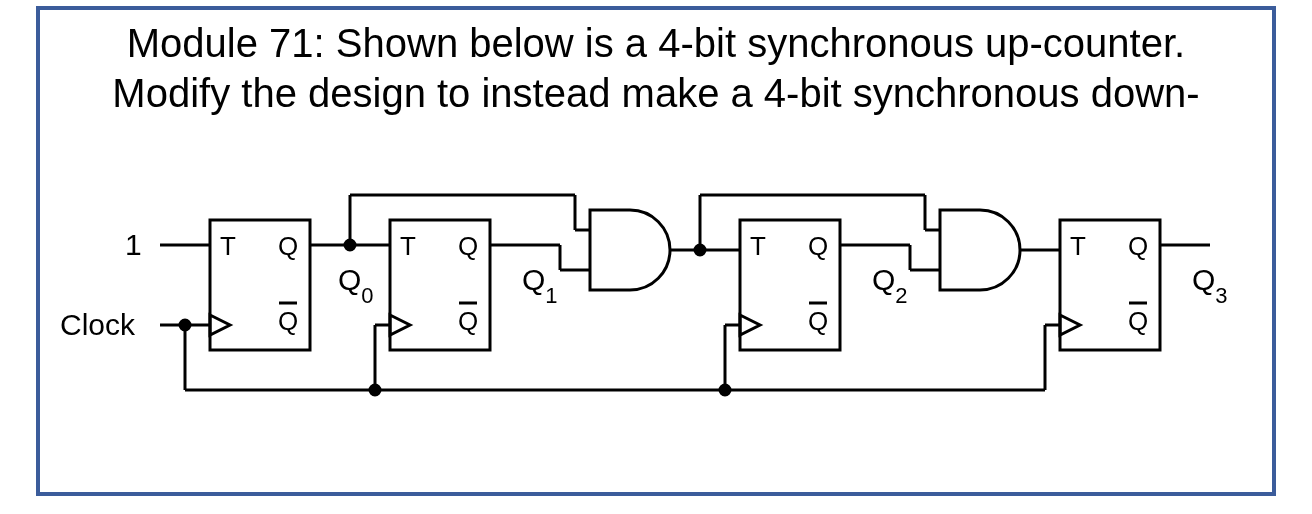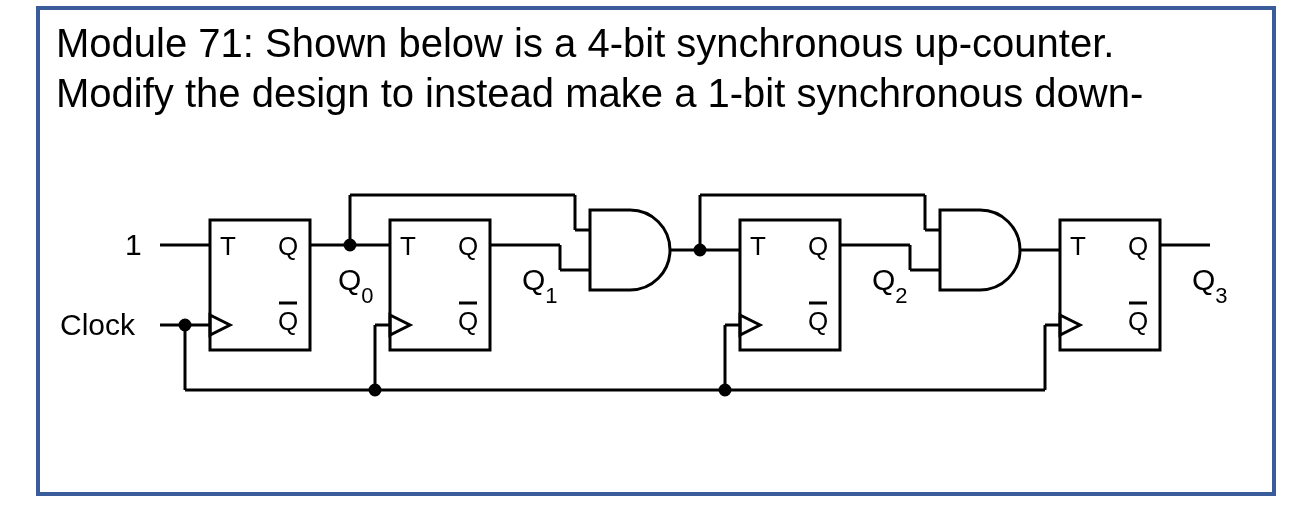--- a/index.html
+++ b/index.html
@@ -15,20 +15,21 @@
     box-sizing: border-box;
   }
   .frame {
     position: absolute;
     left: 36px;
     top: 6px;
     width: 1240px;
     height: 490px;
     border: 4px solid #3b5c9b;
     box-sizing: border-box;
+    text-align: center;
   }
   .prompt {
     position: absolute;
     left: 16px;
     top: 8px;
     right: 16px;
     font-size: 40px;
     line-height: 1.25;
     color: #000;
   }
@@ -57,21 +58,21 @@
     font-size: 30px;
   }
 </style>
 </head>
 <body>
 
 <div class="page">
   <div class="frame">
     <div class="prompt">
       <span>Module 71: Shown below is a 4-bit synchronous up-counter.</span><br>
-      <span>Modify the design to instead make a 1-bit synchronous </span><b>down</b><span>-</span><br>
+      <span>Modify the design to instead make a 4-bit synchronous </span><b>down</b><span>-</span><br>
     </div>
 
     <svg class="diagram" viewBox="0 0 1190 290">
 
       <g>
         <rect x="150" y="30" width="100" height="130" fill="#fff" stroke="#000" stroke-width="3"></rect>
         <text class="lbl" x="160" y="65">T</text>
         <text class="lbl" x="218" y="65">Q</text>
 
         <text class="lbl" x="218" y="140">Q</text>

